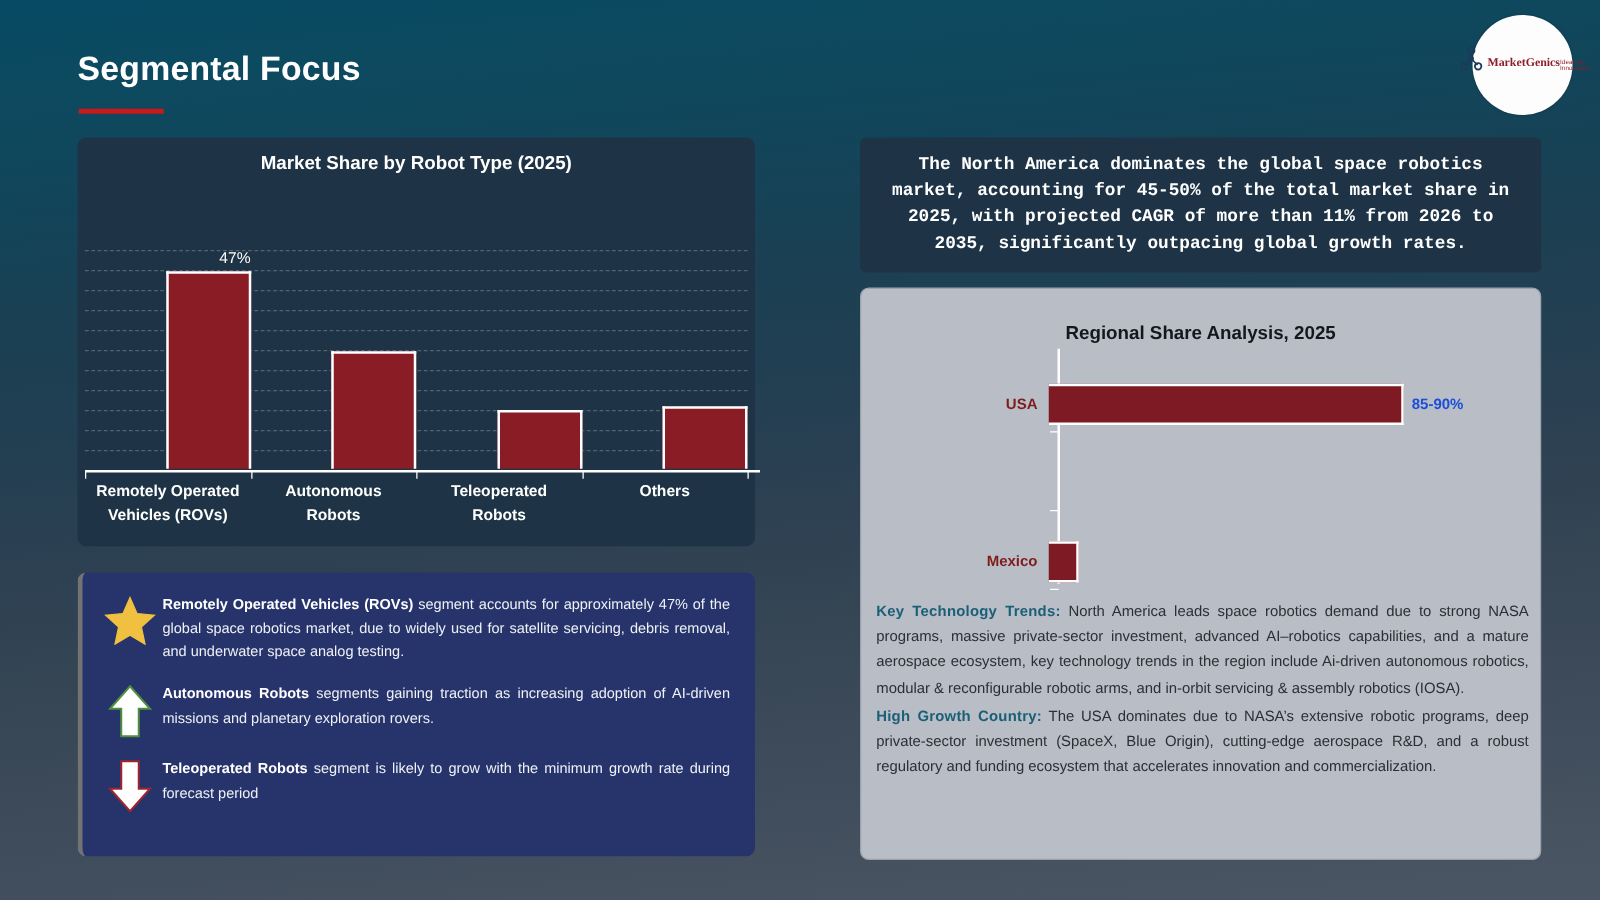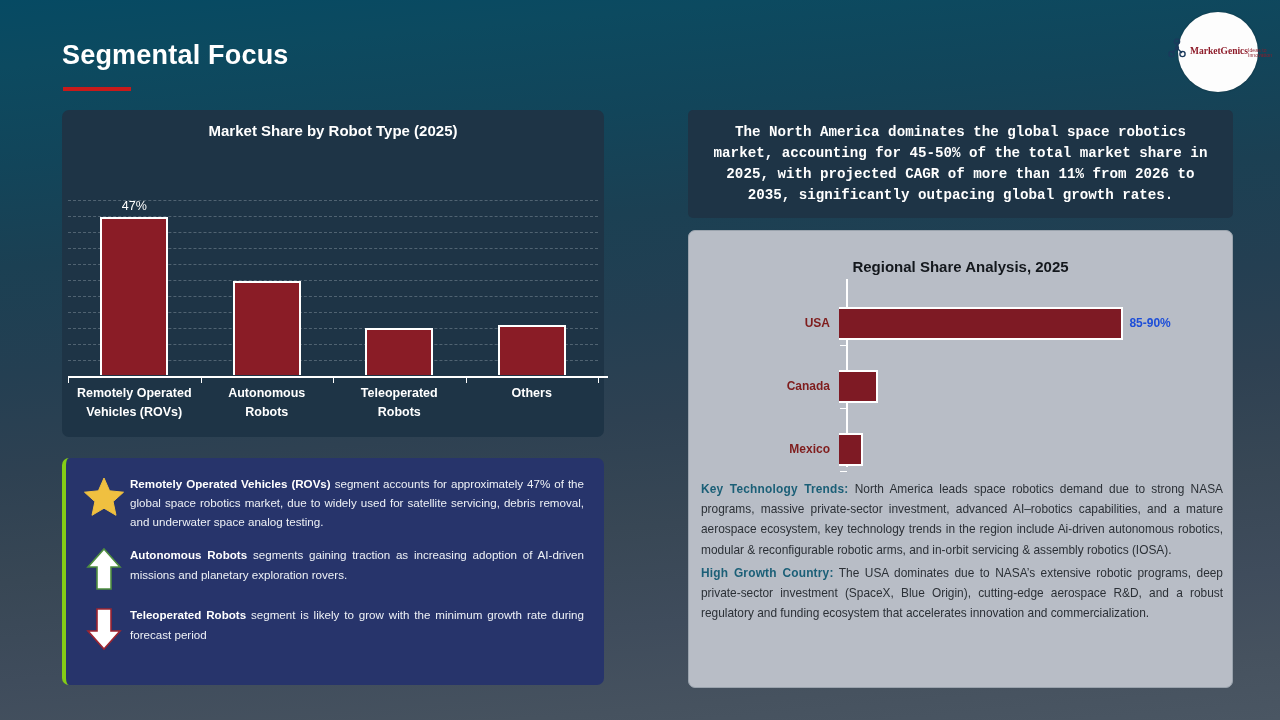--- a/index.html
+++ b/index.html
@@ -60,21 +60,21 @@
     position: absolute; left: 0; width: 100%; height: 0;
     border-top: 1px dashed rgba(200,210,220,0.30);
   }
   #bars-row {
     position: absolute; left: 0; bottom: 0; width: 100%; height: 175px;
     display: flex; align-items: flex-end;
   }
   .bar-col {
     flex: 1; height: 100%;
     display: flex; flex-direction: column;
-    align-items: center; justify-content: flex-end;
+    align-items: flex-end; justify-content: flex-end;
     position: relative;
   }
   .bar-rect {
     width: 68px; background: #8a1c26;
     border: 2px solid #ffffff; border-bottom: none;
   }
   .bar-value {
     position: absolute; color: #ffffff; font-size: 12.5px;
     white-space: nowrap;
   }
@@ -91,21 +91,21 @@
   .cat-label {
     flex: 1; text-align: center; color: #ffffff;
     font-size: 12.5px; font-weight: bold; line-height: 1.55;
   }
 
   
   #insights-panel {
     position: absolute; left: 62px; top: 458px;
     width: 542px; height: 227px;
     background: #27346b; border-radius: 7px;
-    border-left: 4px solid #84cc16;
+    border-left: 4px solid #737373;
     padding: 16px 10px 10px 12px;
   }
   .insight-row {
     display: flex; align-items: flex-start;
     margin-bottom: 14px;
   }
   .insight-icon {
     width: 52px; flex: 0 0 52px;
     display: flex; justify-content: center; align-items: flex-start;
     padding-top: 2px;
@@ -301,24 +301,20 @@
 <div id="right-panel">
   <div id="regional-title">Regional Share Analysis, 2025</div>
   <div id="regional-chart">
     <div id="hbar-axis"></div>
   <div class="hbar-row" style="top: 26px;">
         <div class="hbar-label">USA</div>
         <div class="hbar-rect" style="width: 284.375px;"></div>
         <div class="hbar-value">85-90%</div>
       </div>
       <div class="hbar-tick" style="top: 66px;"></div>
-      <div class="hbar-row" style="top: 89px;">
-        <div class="hbar-label">Canada</div>
-        <div class="hbar-rect" style="width: 39px;"></div>
-      </div>
       <div class="hbar-tick" style="top: 129px;"></div>
       <div class="hbar-row" style="top: 152px;">
         <div class="hbar-label">Mexico</div>
         <div class="hbar-rect" style="width: 24.375px;"></div>
       </div>
       <div class="hbar-tick" style="top: 192px;"></div>
     </div>
   <div id="right-body">
       <div class="body-para"><span class="lead">Key Technology Trends:</span><span> North America leads space robotics demand due to strong NASA programs, massive private-sector investment, advanced AI–robotics capabilities, and a mature aerospace ecosystem, key technology trends in the region include Ai-driven autonomous robotics, modular &amp; reconfigurable robotic arms, and in-orbit servicing &amp; assembly robotics (IOSA).</span></div>
       <div class="body-para"><span class="lead">High Growth Country:</span><span> The USA dominates due to NASA’s extensive robotic programs, deep private-sector investment (SpaceX, Blue Origin), cutting-edge aerospace R&amp;D, and a robust regulatory and funding ecosystem that accelerates innovation and commercialization.</span></div>

